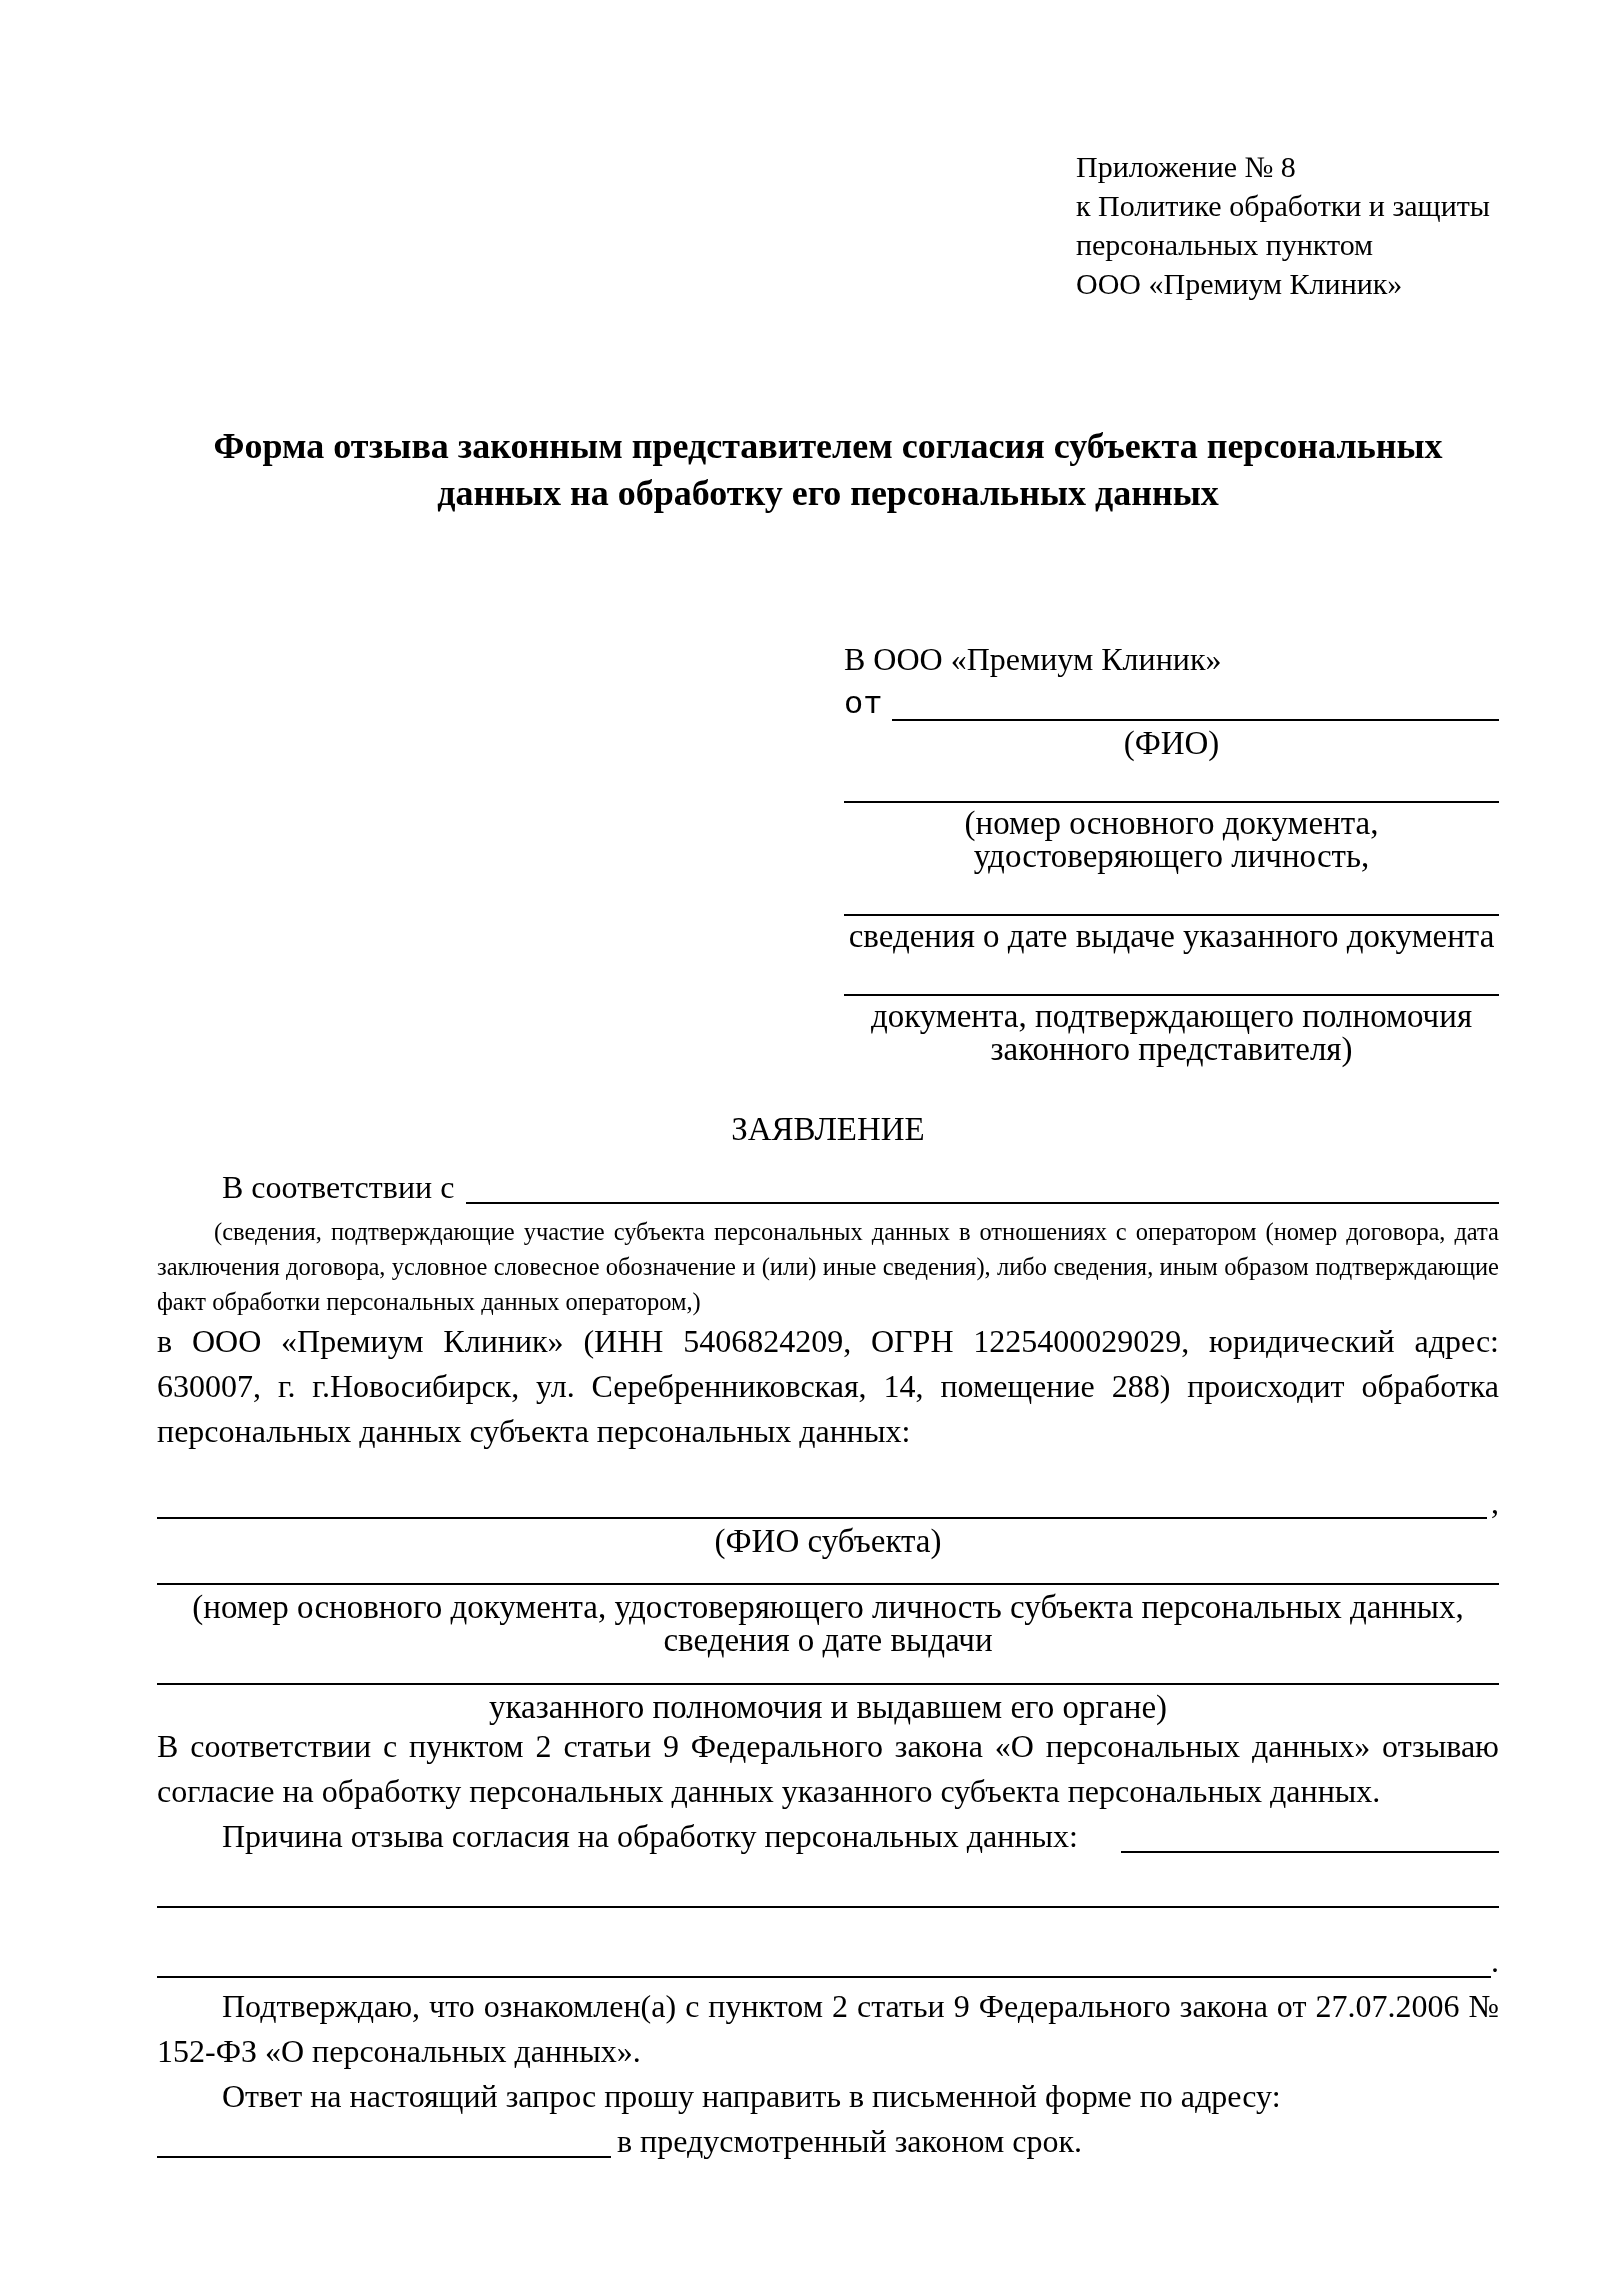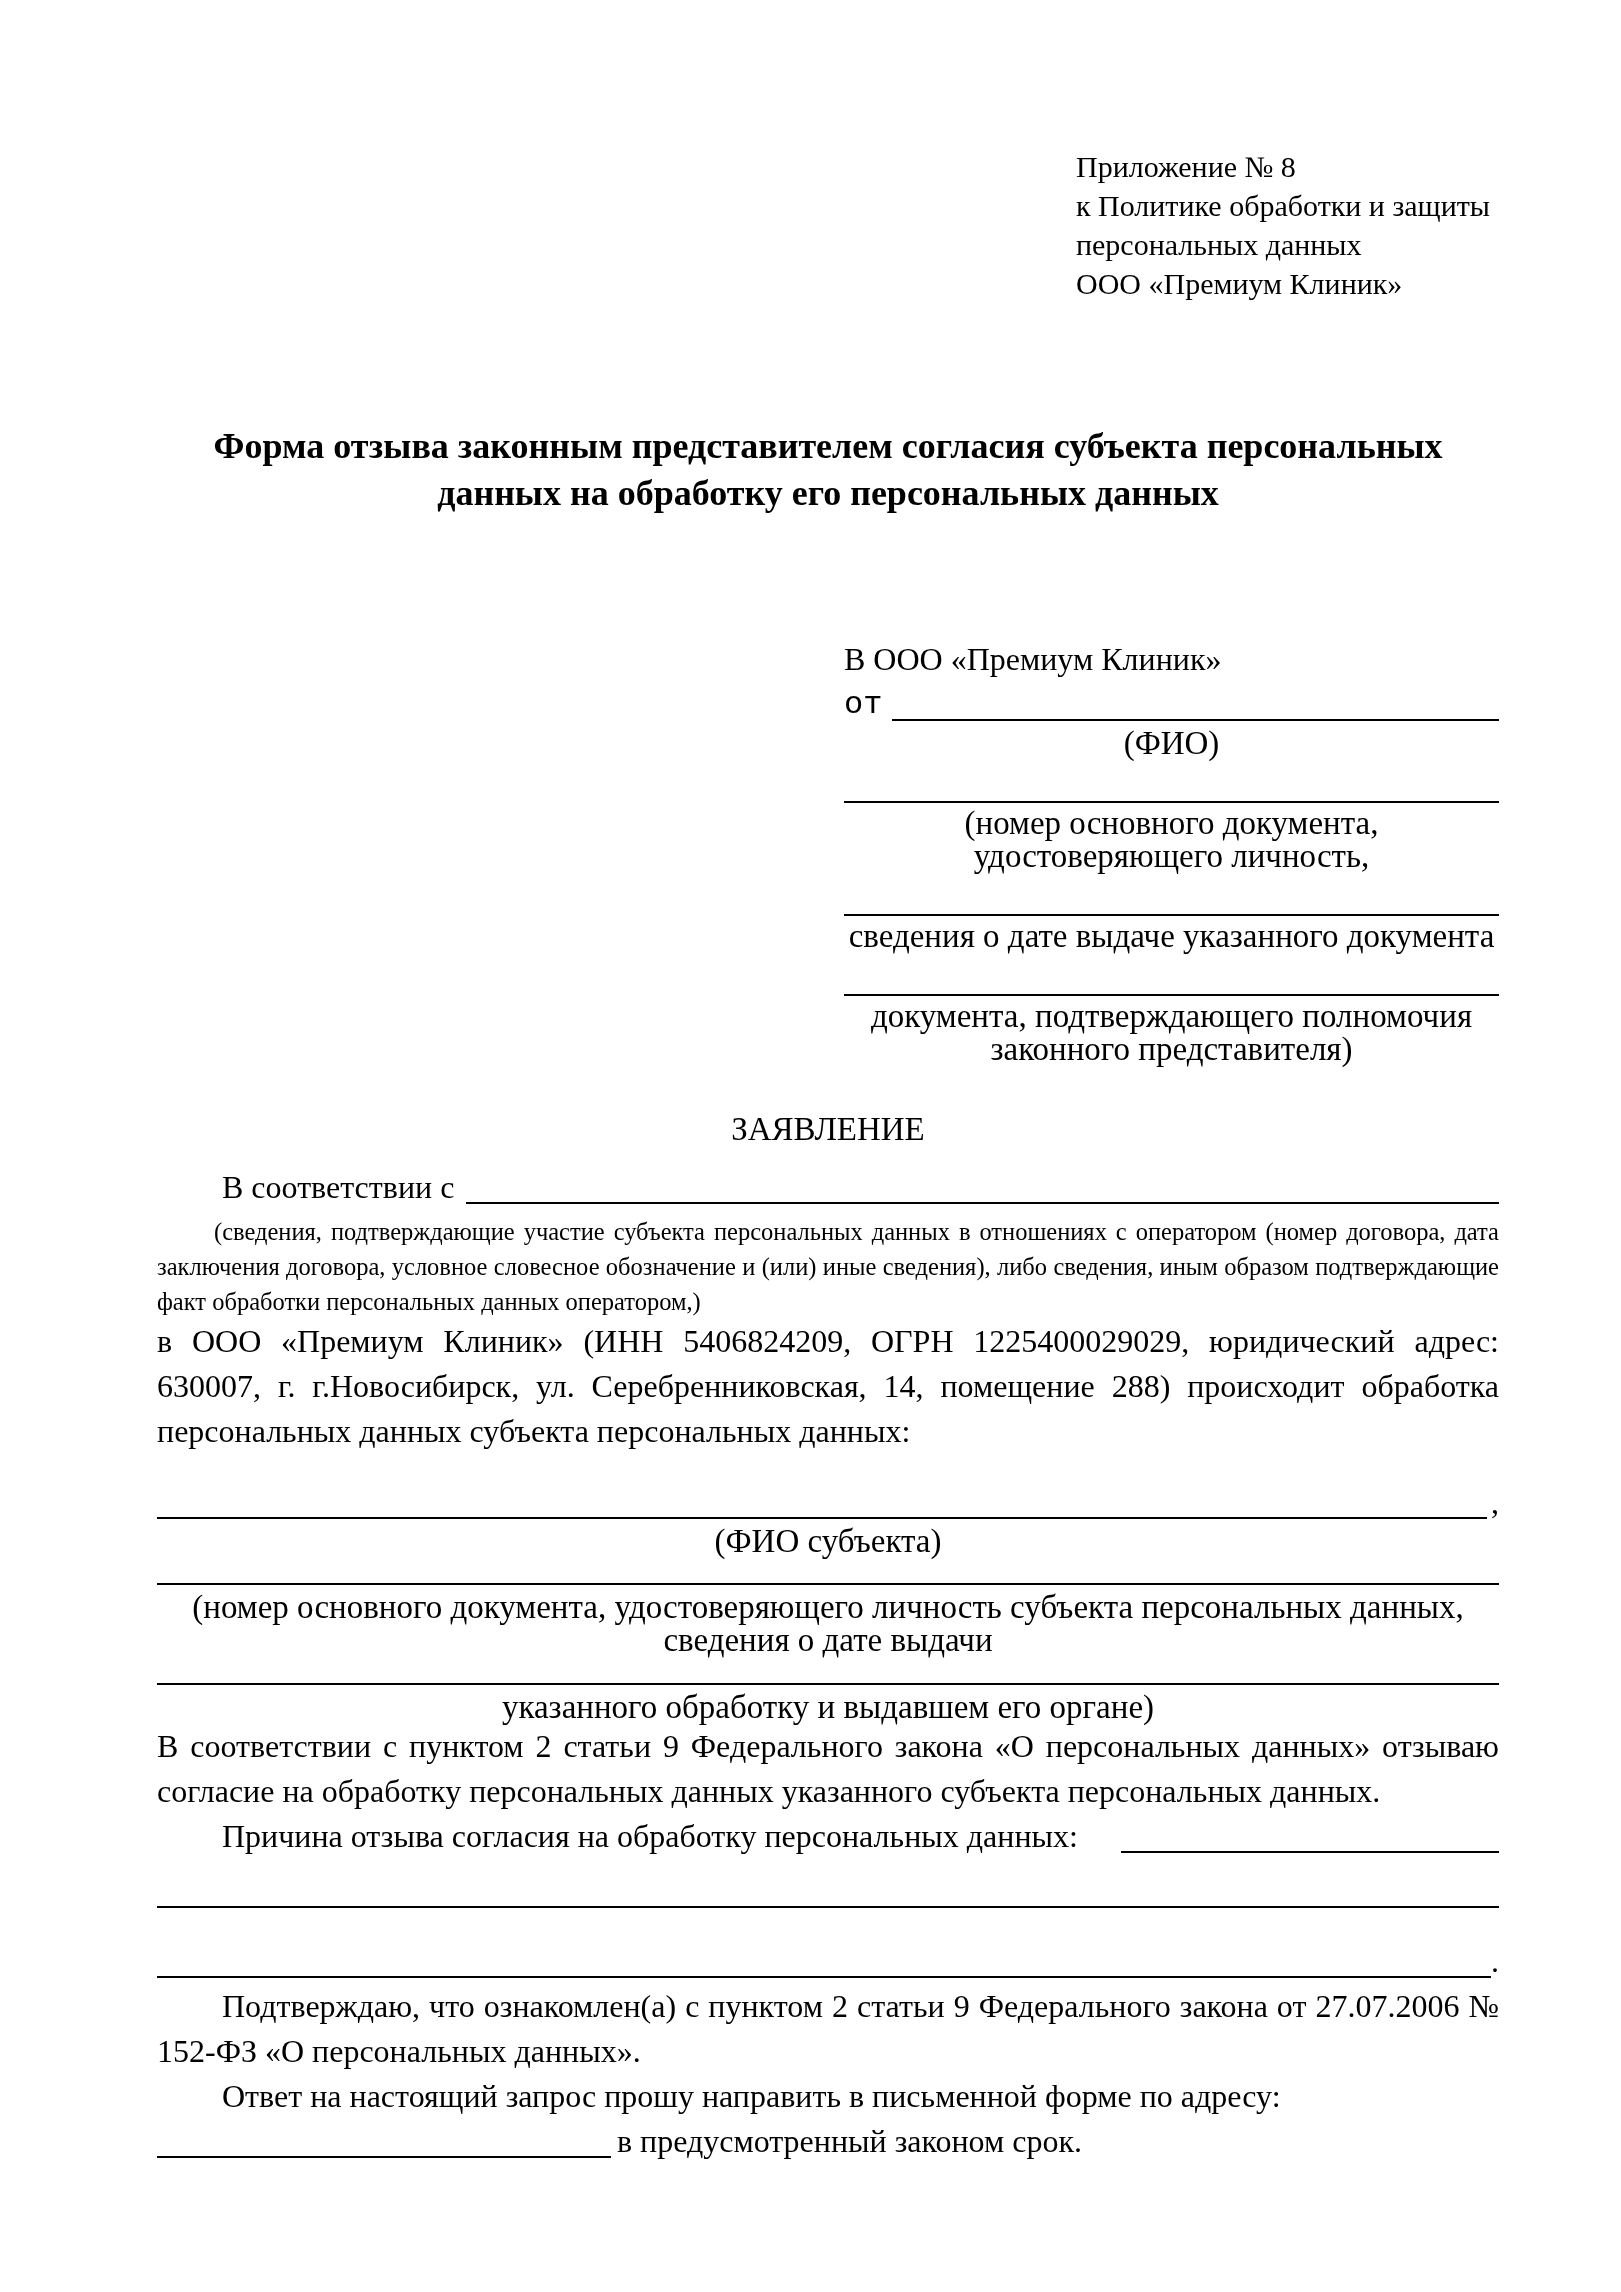--- a/index.html
+++ b/index.html
@@ -64,21 +64,21 @@
 </style>
 </head>
 <body>
 
 <div class="page">
   <div class="content">
 
     <div class="header-block">
       <div>Приложение № 8</div>
       <div>к Политике обработки и защиты</div>
-      <div>персональных данных</div>
+      <div>персональных пунктом</div>
       <div>ООО «Премиум Клиник»</div>
     </div>
 
     <div class="title">Форма отзыва законным представителем согласия субъекта персональных данных на обработку его персональных данных</div>
 
     <div class="addressee">
       <div>В ООО «Премиум Клиник»</div>
       <div class="addr-row">
         <span class="label">от</span>
         <span class="fill"></span>
@@ -117,21 +117,21 @@
     <div class="small-caption">(ФИО субъекта)</div>
 
     <div class="blank-row">
       <span class="fill"></span>
     </div>
     <div class="small-caption">(номер основного документа, удостоверяющего личность субъекта персональных данных, сведения о дате выдачи</div>
 
     <div class="blank-row">
       <span class="fill"></span>
     </div>
-    <div class="small-caption">указанного обработку и выдавшем его органе)</div>
+    <div class="small-caption">указанного полномочия и выдавшем его органе)</div>
 
     <div class="body-par">В соответствии с пунктом 2 статьи 9 Федерального закона «О персональных данных» отзываю согласие на обработку персональных данных указанного субъекта персональных данных.</div>
 
     <div class="reason-row">
       <span class="label">Причина отзыва согласия на обработку персональных данных:</span>
       <span class="fill"></span>
     </div>
 
     <div class="reason-blank-1"></div>
     <div class="reason-blank-2">

